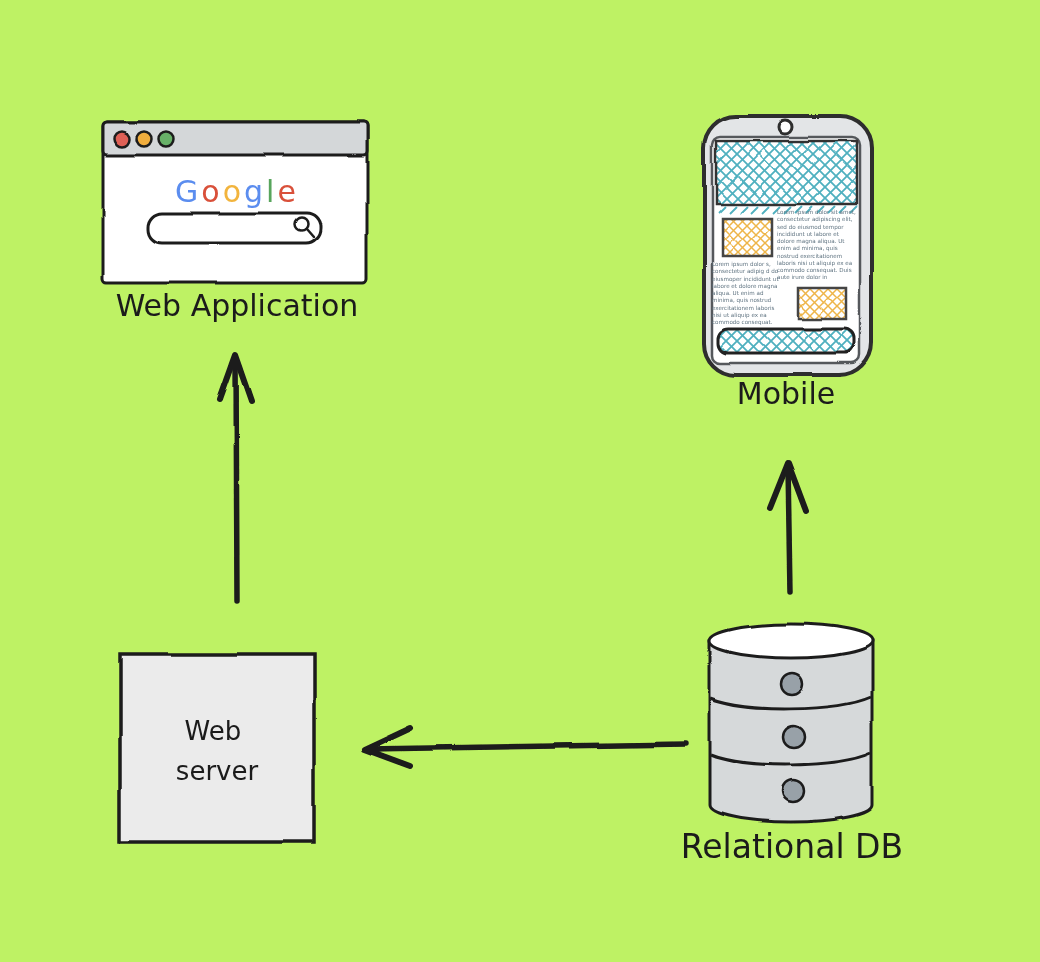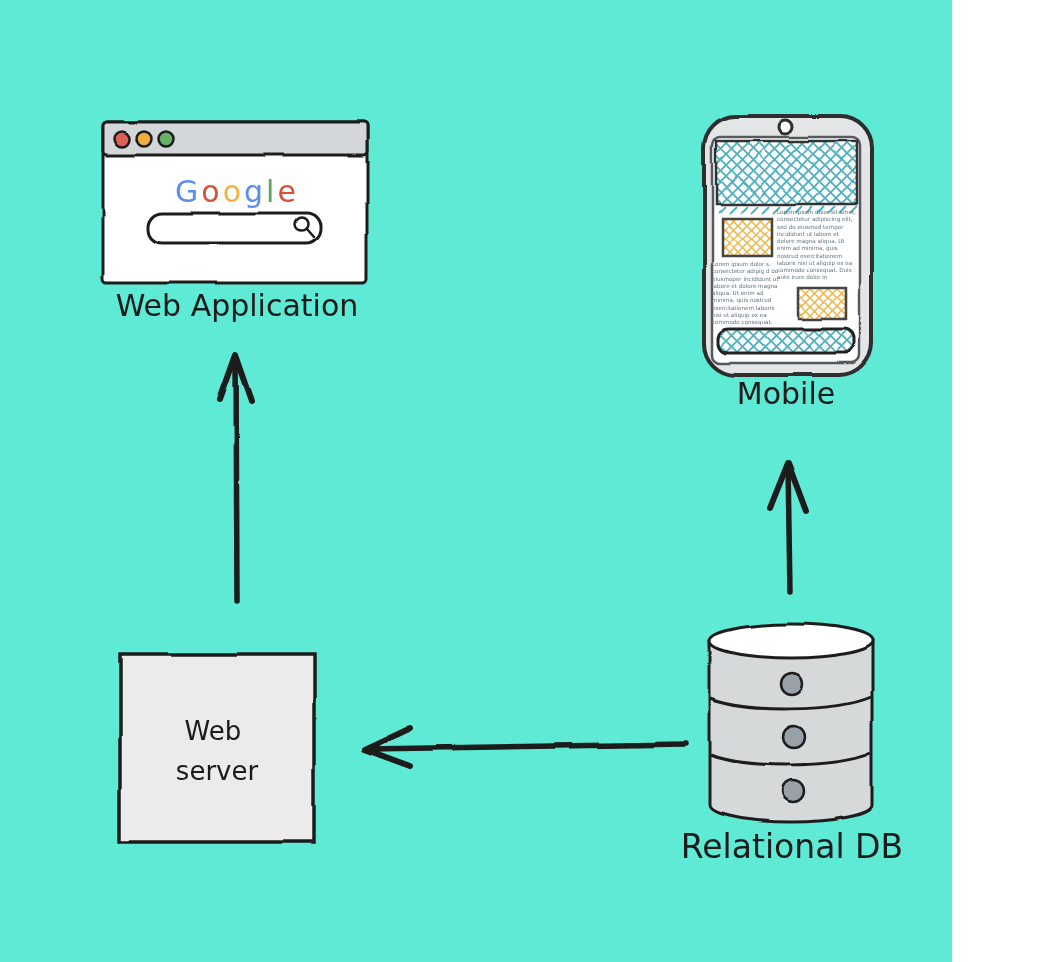--- a/index.html
+++ b/index.html
@@ -1,16 +1,16 @@
 <!DOCTYPE html>
 <html><head>
 <meta charset="utf-8">
 <style>
   html,body{margin:0;padding:0;background:#ffffff;}
-  .page{position:relative;width:952px;height:962px;background:#5eead4;overflow:hidden;
+  .page{position:relative;width:1040px;height:962px;background:#bef264;overflow:hidden;
         font-family:"DejaVu Sans",sans-serif;text-decoration:underline;}
   svg{display:block;}
   .ink{stroke:#1e1e1e;}
   .shape-label{font-family:"DejaVu Sans",sans-serif;fill:#1b1b1b;text-anchor:middle;}
   .big-label{font-size:30px;}
   .box-label{font-size:26px;}
   .logo-text{font-size:30px;letter-spacing:3px;text-anchor:middle;
              font-family:"DejaVu Sans",sans-serif;}
   .arrow-line{stroke:#1b1b1b;stroke-width:5.5;stroke-linecap:round;fill:none;}
   .arrow-head{stroke:#1b1b1b;stroke-width:6;stroke-linecap:round;stroke-linejoin:round;fill:none;}

